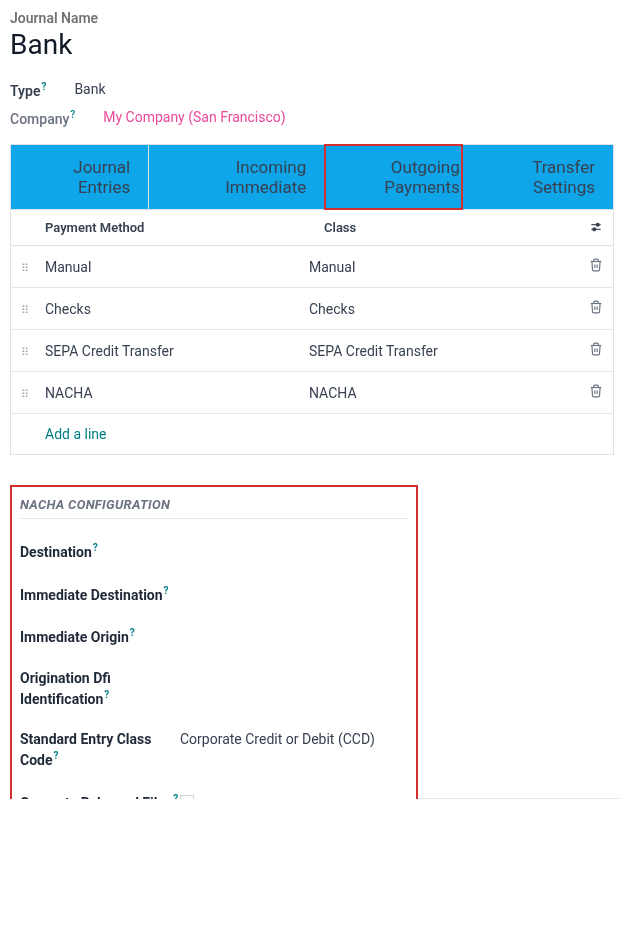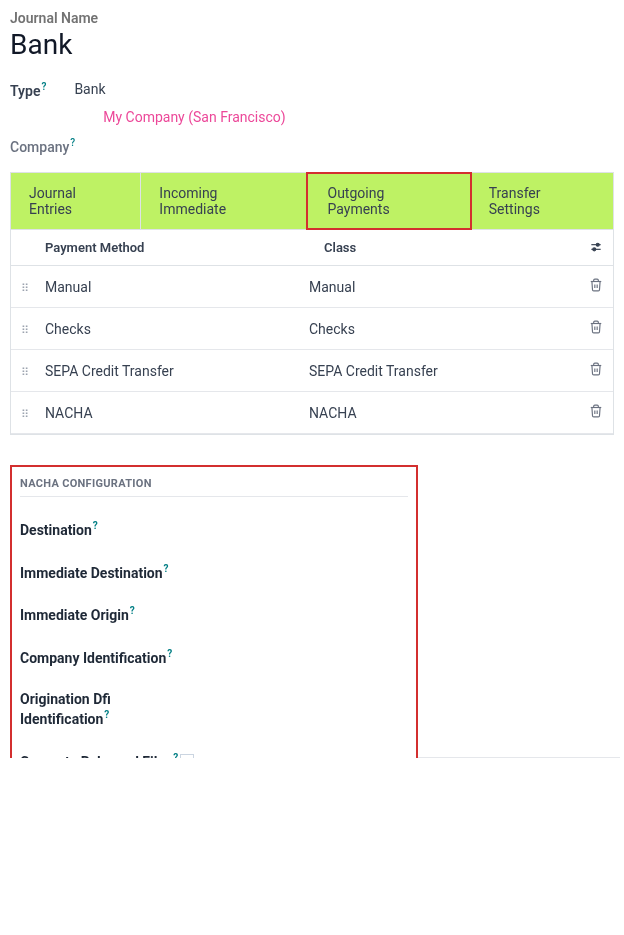--- a/index.html
+++ b/index.html
@@ -35,21 +35,20 @@
       margin-bottom: 10px;
       font-size: 14px;
     }
     .meta-label {
       font-weight: 600;
       color: #374151;
     }
     .meta-label-gray {
       font-weight: 500;
       color: #6b7280;
-      margin-top: 28px;
     }
     .help-icon {
       color: #017e84;
       font-size: 10px;
       vertical-align: super;
       margin-left: 1px;
     }
     .meta-value {
       color: #374151;
       margin-left: 10px;
@@ -59,33 +58,34 @@
       margin-left: 10px;
     }
     .tabs {
       display: flex;
       border: 1px solid #dee2e6;
       border-bottom: none;
       margin-top: 18px;
     }
     .tab {
       padding: 12px 18px;
-      font-size: 14px;
+      font-size: 17px;
       color: #374151;
       border-right: 1px solid #dee2e6;
       cursor: pointer;
-      background: #bef264;
+      background: #0ea5e9;
+      text-align: right;
     }
     .tab:last-child {
       border-right: none;
     }
     .tab-highlight {
       border: 2px solid #d32f2f;
       margin: -1px -1px -1px -1px;
-      padding: 11px 20px;
+      padding: 11px 1px;
       position: relative;
       z-index: 2;
     }
     .table {
       border: 1px solid #dee2e6;
       border-top: 1px solid #dee2e6;
     }
     .table-header {
       display: flex;
       align-items: center;
@@ -142,27 +142,28 @@
       font-size: 14px;
       cursor: pointer;
     }
     .section-box {
       border: 2px solid #d32f2f;
       margin-top: 30px;
       padding: 10px 8px 8px 8px;
       width: 408px;
     }
     .section-title {
-      font-size: 11px;
+      font-size: 13px;
       font-weight: 700;
       color: #6b7280;
       letter-spacing: 0.3px;
       border-bottom: 1px solid #e5e7eb;
       padding-bottom: 6px;
       margin-bottom: 22px;
+      font-style: italic;
     }
     .config-row {
       display: flex;
       align-items: flex-start;
       margin-bottom: 22px;
     }
     .config-label {
       width: 160px;
       font-weight: 700;
       font-size: 14px;
@@ -278,20 +279,21 @@
       <div class="col-actions">
         <svg class="delete-icon" viewBox="0 0 24 24" fill="none" stroke="currentColor" stroke-width="2">
           <polyline points="3 6 5 6 21 6"></polyline>
             <path d="M19 6l-1 14a2 2 0 0 1-2 2H8a2 2 0 0 1-2-2L5 6"></path>
             <path d="M10 11v6M14 11v6"></path>
             <path d="M8 6V4a2 2 0 0 1 2-2h4a2 2 0 0 1 2 2v2"></path>
         </svg>
       </div>
     </div>
 
+    <div class="add-line">Add a line</div>
   </div>
 
   <div class="section-box">
     <div class="section-title">NACHA CONFIGURATION</div>
 
     <div class="config-row">
       <div class="config-label">
         <span>Destination</span><span class="help-icon">?</span>
       </div>
     </div>
@@ -301,32 +303,33 @@
         <span>Immediate Destination</span><span class="help-icon">?</span>
       </div>
     </div>
 
     <div class="config-row">
       <div class="config-label">
         <span>Immediate Origin</span><span class="help-icon">?</span>
       </div>
     </div>
 
-    <div class="config-row">
-      <div class="config-label">
-        <span>Company Identification</span><span class="help-icon">?</span>
-      </div>
-    </div>
 
     <div class="config-row">
       <div class="config-label">
         <span>Origination Dfi Identification</span><span class="help-icon">?</span>
       </div>
     </div>
 
+    <div class="config-row">
+      <div class="config-label">
+        <span>Standard Entry Class Code</span><span class="help-icon">?</span>
+      </div>
+      <div class="config-value">Corporate Credit or Debit (CCD)</div>
+    </div>
 
     <div class="config-row" style="margin-bottom:6px;">
       <div class="config-label">
         <span>Generate Balanced Files</span><span class="help-icon">?</span>
       </div>
       <div class="config-value">
         <span class="checkbox-box"></span>
       </div>
     </div>
   </div>

